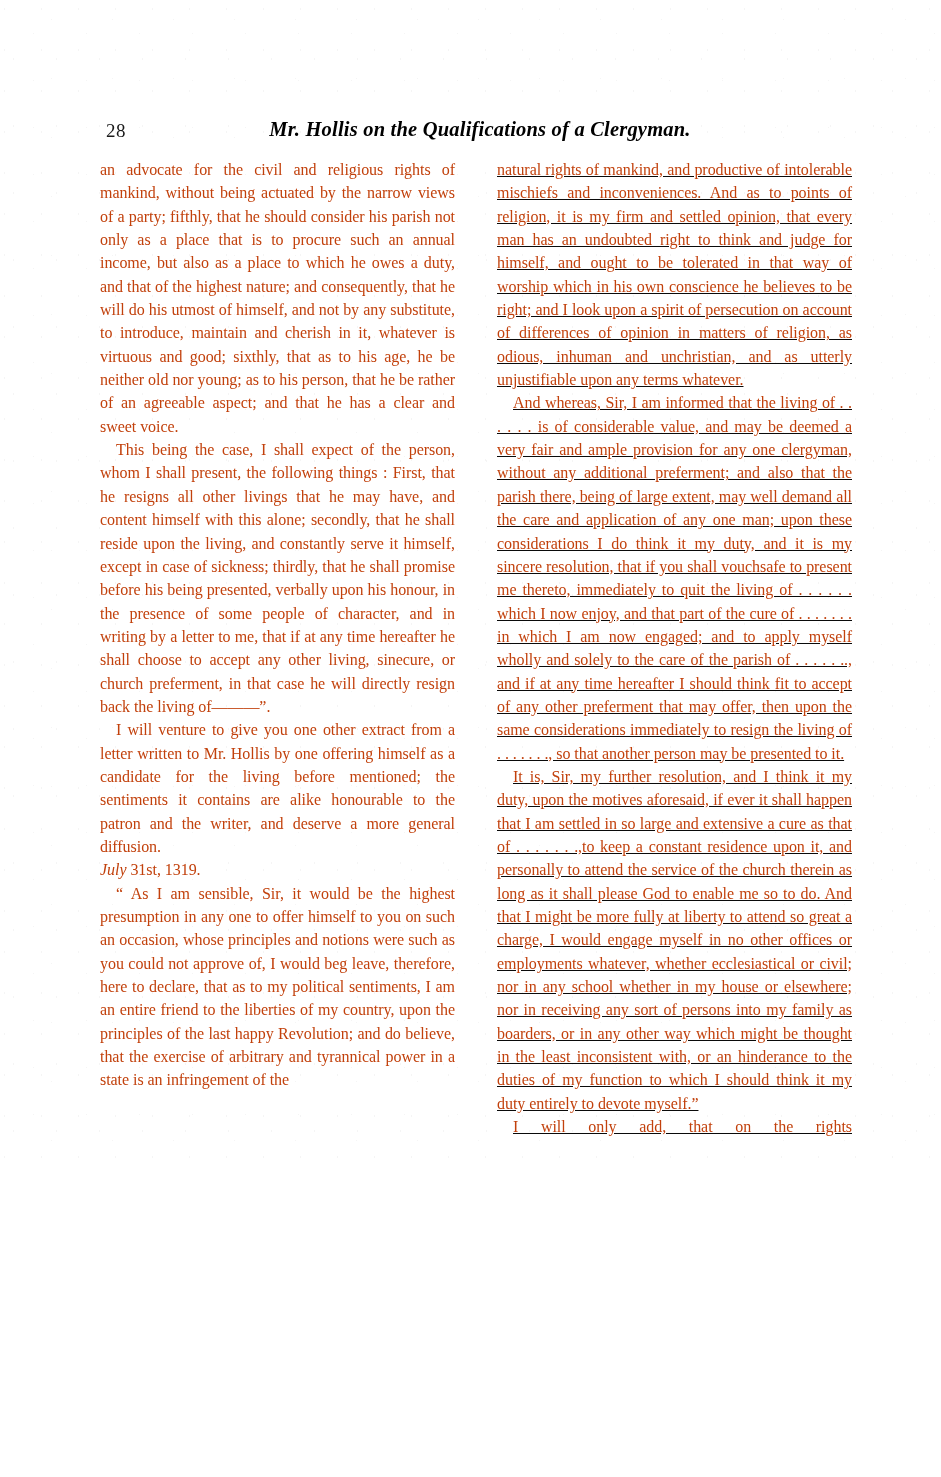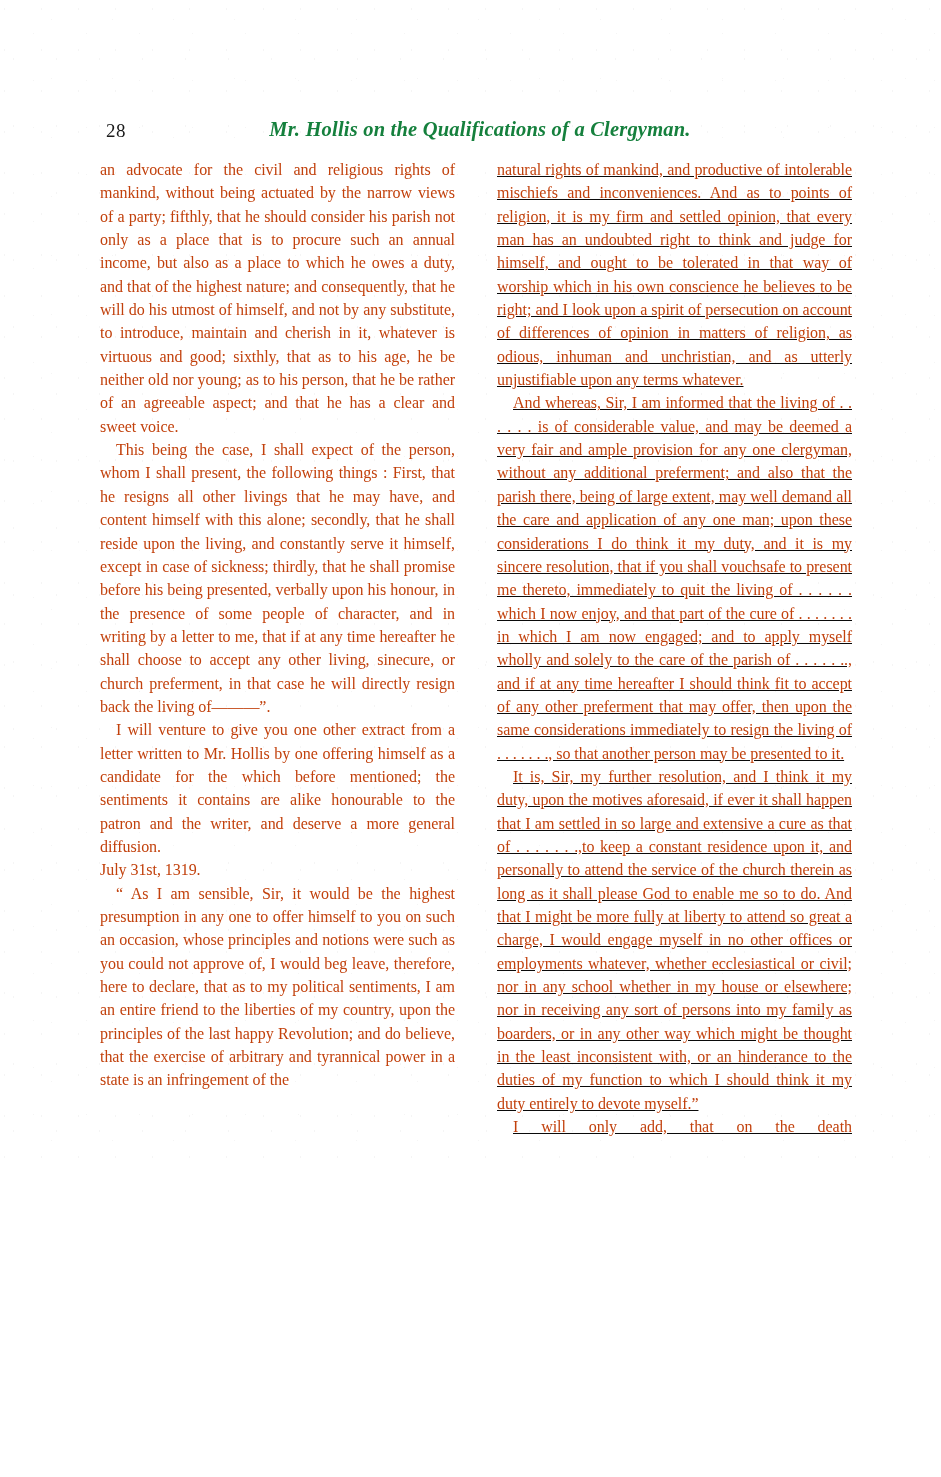--- a/index.html
+++ b/index.html
@@ -36,21 +36,21 @@
   .head-title {
     position: absolute;
     left: 0;
     top: 0;
     width: 760px;
     text-align: center;
     font-style: italic;
     font-weight: bold;
     font-size: 20.5px;
     letter-spacing: 0.2px;
-    color: #15803d;
+    color: #000000;
   }
 
   
   .columns {
     position: absolute;
     left: 100px;
     top: 158px;
     width: 752px;
   }
   .col {
@@ -82,21 +82,21 @@
   }
 
   .dateline {
     margin: 0;
     font-size: 18.3px;
     line-height: 23.35px;
     text-align: right;
     padding-right: 26px;
     color: #111;
   }
-  .dateline .month { }
+  .dateline .month { font-style: italic; }
 
   
   .grain {
     position: absolute;
     inset: 0;
     pointer-events: none;
     opacity: 0.035;
     background-image:
       radial-gradient(circle at 12% 22%, #000 0.6px, transparent 0.7px),
       radial-gradient(circle at 63% 71%, #000 0.5px, transparent 0.6px),
@@ -113,28 +113,28 @@
   <div class="running-head">
     <div class="folio">28</div>
     <div class="head-title">Mr. Hollis on the Qualifications of a Clergyman.</div>
   </div>
 
   <div class="columns">
 
     <div class="col col-left">
       <p class="noindent">an advocate for the civil and religious rights of mankind, without being actuated by the narrow views of a party; fifthly, that he should consider his parish not only as a place that is to procure such an annual income, but also as a place to which he owes a duty, and that of the highest nature; and consequently, that he will do his utmost of himself, and not by any substitute, to introduce, maintain and cherish in it, whatever is virtuous and good; sixthly, that as to his age, he be neither old nor young; as to his person, that he be rather of an agreeable aspect; and that he has a clear and sweet voice.</p>
       <p class="indent">This being the case, I shall expect of the person, whom I shall present, the following things : First, that he resigns all other livings that he may have, and content himself with this alone; secondly, that he shall reside upon the living, and constantly serve it himself, except in case of sickness; thirdly, that he shall promise before his being presented, verbally upon his honour, in the presence of some people of character, and in writing by a letter to me, that if at any time hereafter he shall choose to accept any other living, sinecure, or church preferment, in that case he will directly resign back the living of———”.</p>
-      <p class="indent">I will venture to give you one other extract from a letter written to Mr. Hollis by one offering himself as a candidate for the which before mentioned; the sentiments it contains are alike honourable to the patron and the writer, and deserve a more general diffusion.</p>
+      <p class="indent">I will venture to give you one other extract from a letter written to Mr. Hollis by one offering himself as a candidate for the living before mentioned; the sentiments it contains are alike honourable to the patron and the writer, and deserve a more general diffusion.</p>
       <p class="dateline"><span class="month">July</span><span> 31st, 1319.</span></p>
       <p class="indent">“ As I am sensible, Sir, it would be the highest presumption in any one to offer himself to you on such an occasion, whose principles and notions were such as you could not approve of, I would beg leave, therefore, here to declare, that as to my political sentiments, I am an entire friend to the liberties of my country, upon the principles of the last happy Revolution; and do believe, that the exercise of arbitrary and tyrannical power in a state is an infringement of the</p>
     </div>
 
     <div class="col col-right">
       <p class="noindent">natural rights of mankind, and productive of intolerable mischiefs and inconveniences.  And as to points of religion, it is my firm and settled opinion, that every man has an undoubted right to think and judge for himself, and ought to be tolerated in that way of worship which in his own conscience he believes to be right; and I look upon a spirit of persecution on account of differences of opinion in matters of religion, as odious, inhuman and unchristian, and as utterly unjustifiable upon any terms whatever.</p>
       <p class="indent">And whereas, Sir, I am informed that the living of . . . . . . is of considerable value, and may be deemed a very fair and ample provision for any one clergyman, without any additional preferment; and also that the parish there, being of large extent, may well demand all the care and application of any one man; upon these considerations I do think it my duty, and it is my sincere resolution, that if you shall vouchsafe to present me thereto, immediately to quit the living of . . . . . . which I now enjoy, and that part of the cure of . . . . . . . in which I am now engaged; and to apply myself wholly and solely to the care of the parish of . . . . . .., and if at any time hereafter I should think fit to accept of any other preferment that may offer, then upon the same considerations immediately to resign the living of . . . . . . ., so that another person may be presented to it.</p>
       <p class="indent">It is, Sir, my further resolution, and I think it my duty, upon the motives aforesaid, if ever it shall happen that I am settled in so large and extensive a cure as that of . . . . . . .,to keep a constant residence upon it, and personally to attend the service of the church therein as long as it shall please God to enable me so to do.  And that I might be more fully at liberty to attend so great a charge, I would engage myself in no other offices or employments whatever, whether ecclesiastical or civil; nor in any school whether in my house or elsewhere; nor in receiving any sort of persons into my family as boarders, or in any other way which might be thought in the least inconsistent with, or an hinderance to the duties of my function to which I should think it my duty entirely to devote myself.”</p>
-      <p class="indent stretch-last">I will only add, that on the death</p>
+      <p class="indent stretch-last">I will only add, that on the rights</p>
     </div>
 
   </div>
 
   <div class="grain"></div>
 </div>
 
 </body></html>

